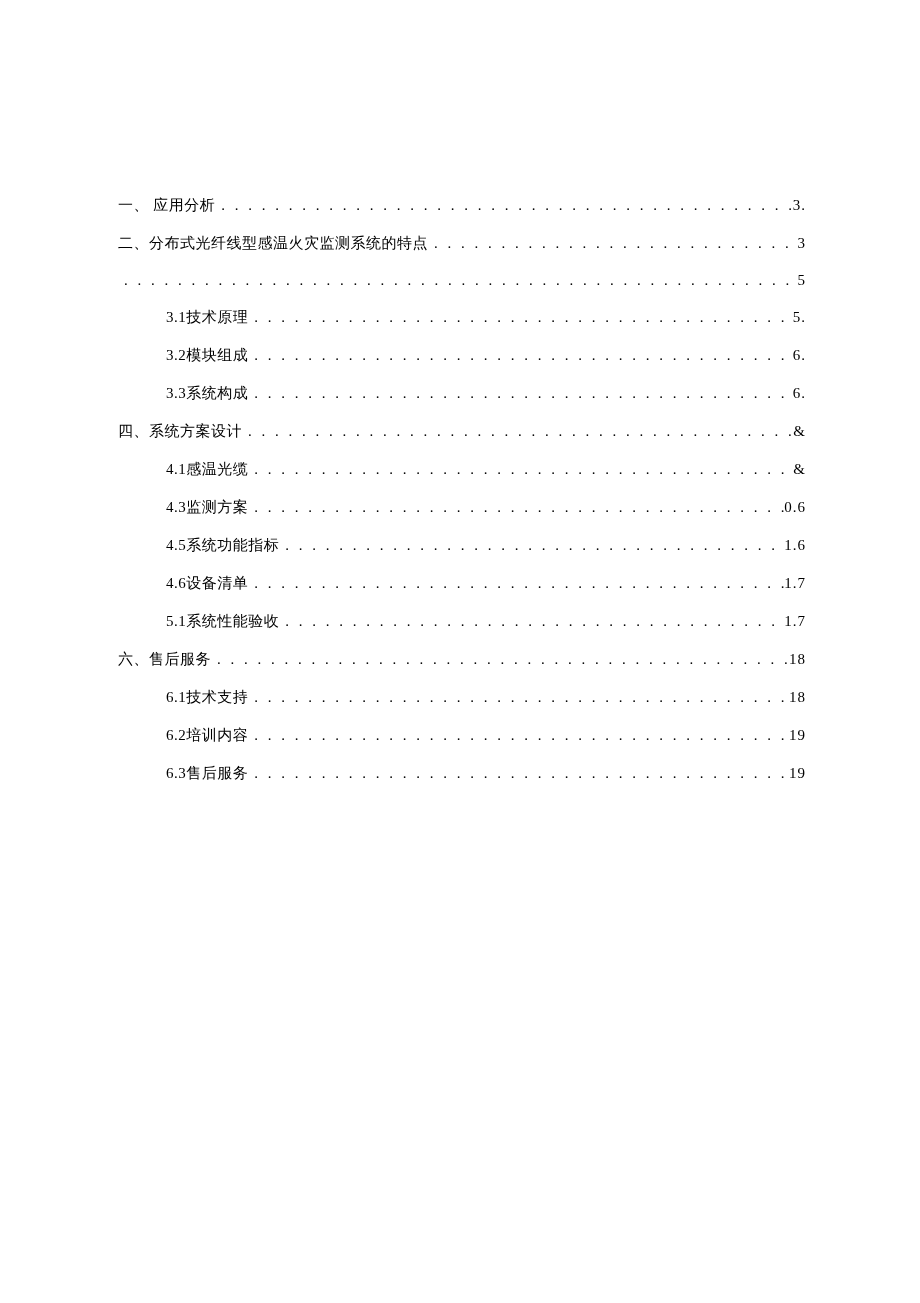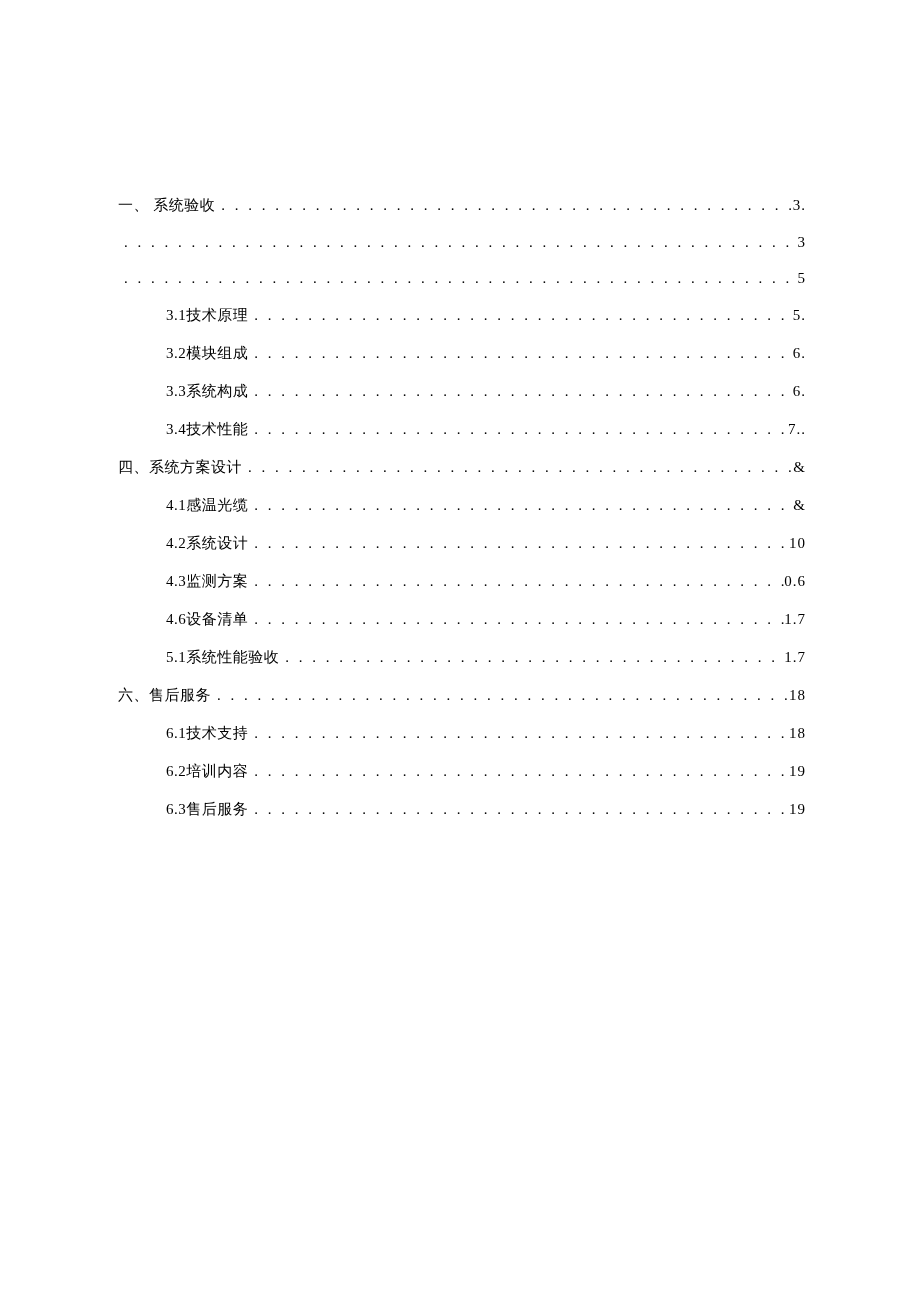--- a/index.html
+++ b/index.html
@@ -50,25 +50,26 @@
     .toc-page {
       flex-shrink: 0;
       letter-spacing: 1px;
     }
   </style>
 </head>
 <body>
 
 <div class="toc" id="toc-container">
     <div class="toc-row level-1">
-      <span class="toc-label">一、  系统验收</span>
+      <span class="toc-label">一、  应用分析</span>
       <span class="toc-dots"></span>
       <span class="toc-page">3.</span>
     </div>
     <div class="toc-row level-1">
+      <span class="toc-label">二、分布式光纤线型感温火灾监测系统的特点</span>
       <span class="toc-dots"></span>
       <span class="toc-page">3</span>
     </div>
     <div class="toc-row level-1">
       <span class="toc-dots"></span>
       <span class="toc-page">5</span>
     </div>
     <div class="toc-row level-2">
       <span class="toc-label">3.1技术原理</span>
       <span class="toc-dots"></span>
@@ -77,44 +78,39 @@
     <div class="toc-row level-2">
       <span class="toc-label">3.2模块组成</span>
       <span class="toc-dots"></span>
       <span class="toc-page">6.</span>
     </div>
     <div class="toc-row level-2">
       <span class="toc-label">3.3系统构成</span>
       <span class="toc-dots"></span>
       <span class="toc-page">6.</span>
     </div>
-    <div class="toc-row level-2">
-      <span class="toc-label">3.4技术性能</span>
-      <span class="toc-dots"></span>
-      <span class="toc-page">7..</span>
-    </div>
     <div class="toc-row level-1">
       <span class="toc-label">四、系统方案设计</span>
       <span class="toc-dots"></span>
       <span class="toc-page">&amp;</span>
     </div>
     <div class="toc-row level-2">
       <span class="toc-label">4.1感温光缆</span>
       <span class="toc-dots"></span>
       <span class="toc-page">&amp;</span>
     </div>
     <div class="toc-row level-2">
-      <span class="toc-label">4.2系统设计</span>
-      <span class="toc-dots"></span>
-      <span class="toc-page">10</span>
-    </div>
-    <div class="toc-row level-2">
       <span class="toc-label">4.3监测方案</span>
       <span class="toc-dots"></span>
       <span class="toc-page">0.6</span>
+    </div>
+    <div class="toc-row level-2">
+      <span class="toc-label">4.5系统功能指标</span>
+      <span class="toc-dots"></span>
+      <span class="toc-page">1.6</span>
     </div>
     <div class="toc-row level-2">
       <span class="toc-label">4.6设备清单</span>
       <span class="toc-dots"></span>
       <span class="toc-page">1.7</span>
     </div>
     <div class="toc-row level-2">
       <span class="toc-label">5.1系统性能验收</span>
       <span class="toc-dots"></span>
       <span class="toc-page">1.7</span>

